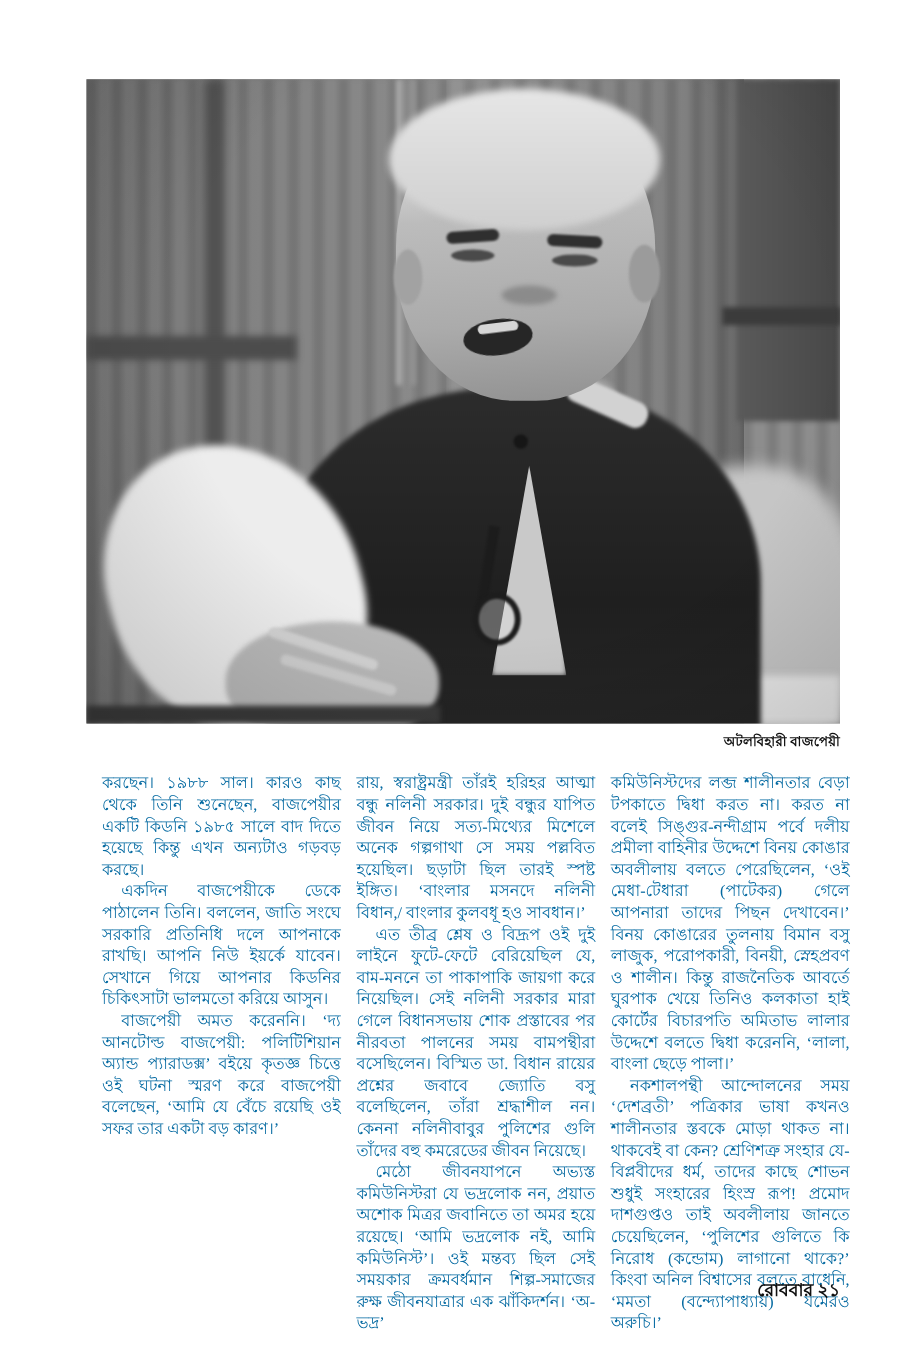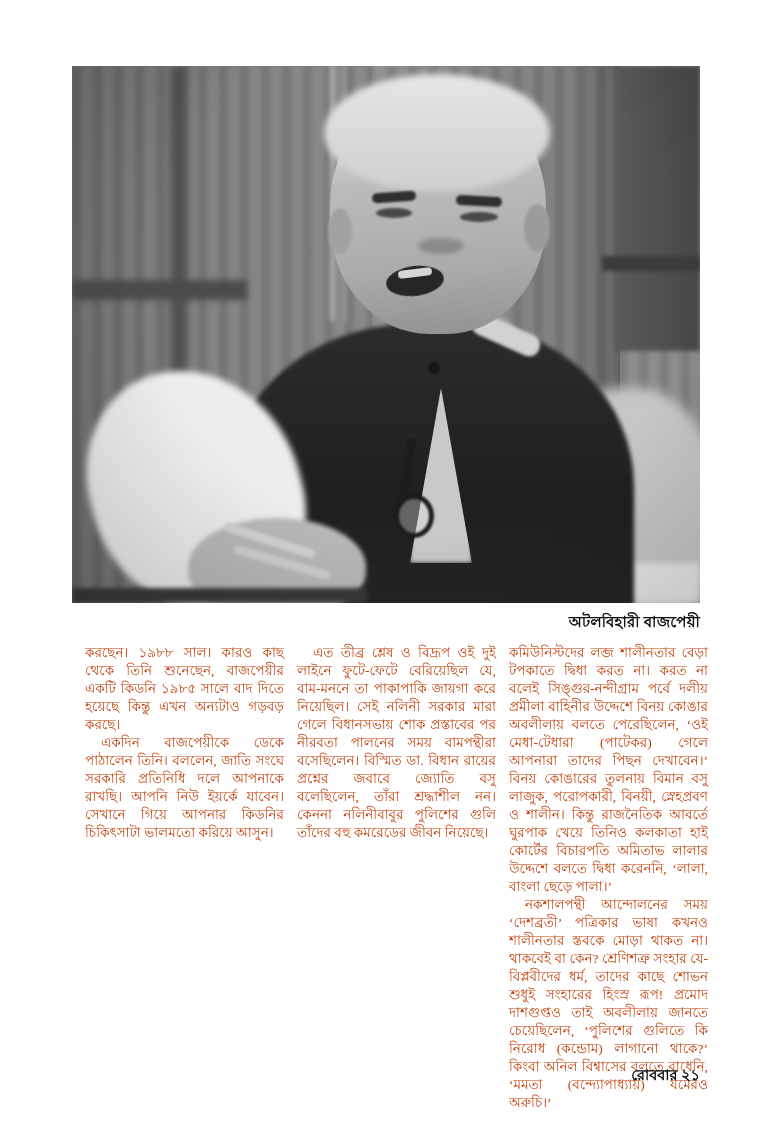--- a/index.html
+++ b/index.html
@@ -79,35 +79,35 @@
   .mouth     { left:314px; top:200px; width:58px; height:30px; background:#262626;
                border-radius:50%; transform:rotate(-7deg); filter:blur(.5px); }
   .teeth     { left:326px; top:203px; width:34px; height:8px; background:#d6d6d6;
                border-radius:4px; transform:rotate(-7deg); filter:blur(.5px); }
   .vignette  { inset:0; background:radial-gradient(ellipse at 55% 40%,rgba(255,255,255,0) 55%,rgba(0,0,0,.18));
                pointer-events:none; }
 
   
   .caption {
     position:absolute; top:610px; right:70px;
-    font-weight:bold; font-size:15px; color:#101010; letter-spacing:.2px;
+    font-weight:bold; font-size:11px; color:#101010; letter-spacing:.2px;
   }
   .page-label {
     position:absolute; top:1064px; right:70px;
     font-weight:bold; font-size:14.5px; color:#101010;
   }
 
   
   .columns {
     position:absolute; left:85px; top:644px; width:622px;
     display:flex; gap:13px;
   }
   .col {
     width:199px; flex:0 0 199px;
-    font-size:13.5px; line-height:18px; color:#c2410c;
+    font-size:13.5px; line-height:18px; color:#0369a1;
     text-align:justify; text-justify:inter-word;
   }
   .para { margin:0; }
   .para.indent { text-indent:16px; }
 </style>
 </head>
 <body>
 
 <div class="page">
 
@@ -148,23 +148,26 @@
     <div class="ph teeth"></div>
     <div class="ph vignette"></div>
   </div>
 
   <div class="caption">অটলবিহারী বাজপেয়ী</div>
 
   <div class="columns">
     <div class="col">
         <p class="para">করছেন। ১৯৮৮ সাল। কারও কাছ থেকে তিনি শুনেছেন, বাজপেয়ীর একটি কিডনি ১৯৮৫ সালে বাদ দিতে হয়েছে কিন্তু এখন অন্যটাও গড়বড় করছে।</p>
         <p class="para indent">একদিন বাজপেয়ীকে ডেকে পাঠালেন তিনি। বললেন, জাতি সংঘে সরকারি প্রতিনিধি দলে আপনাকে রাখছি। আপনি নিউ ইয়র্কে যাবেন। সেখানে গিয়ে আপনার কিডনির চিকিৎসাটা ভালমতো করিয়ে আসুন।</p>
+        <p class="para indent">বাজপেয়ী অমত করেননি। ‘দ্য আনটোল্ড বাজপেয়ী: পলিটিশিয়ান অ্যান্ড প্যারাডক্স’ বইয়ে কৃতজ্ঞ চিত্তে ওই ঘটনা স্মরণ করে বাজপেয়ী বলেছেন, ‘আমি যে বেঁচে রয়েছি ওই সফর তার একটা বড় কারণ।’</p>
       </div>
     <div class="col">
+        <p class="para">রায়, স্বরাষ্ট্রমন্ত্রী তাঁরই হরিহর আত্মা বন্ধু নলিনী সরকার। দুই বন্ধুর যাপিত জীবন নিয়ে সত্য-মিথ্যের মিশেলে অনেক গল্পগাথা সে সময় পল্লবিত হয়েছিল। ছড়াটা ছিল তারই স্পষ্ট ইঙ্গিত। ‘বাংলার মসনদে নলিনী বিধান,/ বাংলার কুলবধূ হও সাবধান।’</p>
         <p class="para indent">এত তীব্র শ্লেষ ও বিদ্রূপ ওই দুই লাইনে ফুটে-ফেটে বেরিয়েছিল যে, বাম-মননে তা পাকাপাকি জায়গা করে নিয়েছিল। সেই নলিনী সরকার মারা গেলে বিধানসভায় শোক প্রস্তাবের পর নীরবতা পালনের সময় বামপন্থীরা বসেছিলেন। বিস্মিত ডা. বিধান রায়ের প্রশ্নের জবাবে জ্যোতি বসু বলেছিলেন, তাঁরা শ্রদ্ধাশীল নন। কেননা নলিনীবাবুর পুলিশের গুলি তাঁদের বহু কমরেডের জীবন নিয়েছে।</p>
+        <p class="para indent">মেঠো জীবনযাপনে অভ্যস্ত কমিউনিস্টরা যে ভদ্রলোক নন, প্রয়াত অশোক মিত্রর জবানিতে তা অমর হয়ে রয়েছে। ‘আমি ভদ্রলোক নই, আমি কমিউনিস্ট’। ওই মন্তব্য ছিল সেই সময়কার ক্রমবর্ধমান শিল্প-সমাজের রুক্ষ জীবনযাত্রার এক ঝাঁকিদর্শন। ‘অ-ভদ্র’</p>
       </div>
     <div class="col">
         <p class="para">কমিউনিস্টদের লব্জ শালীনতার বেড়া টপকাতে দ্বিধা করত না। করত না বলেই সিঙ্গুর-নন্দীগ্রাম পর্বে দলীয় প্রমীলা বাহিনীর উদ্দেশে বিনয় কোঙার অবলীলায় বলতে পেরেছিলেন, ‘ওই মেধা-টেধারা (পাটেকর) গেলে আপনারা তাদের পিছন দেখাবেন।’ বিনয় কোঙারের তুলনায় বিমান বসু লাজুক, পরোপকারী, বিনয়ী, স্নেহপ্রবণ ও শালীন। কিন্তু রাজনৈতিক আবর্তে ঘুরপাক খেয়ে তিনিও কলকাতা হাই কোর্টের বিচারপতি অমিতাভ লালার উদ্দেশে বলতে দ্বিধা করেননি, ‘লালা, বাংলা ছেড়ে পালা।’</p>
         <p class="para indent">নকশালপন্থী আন্দোলনের সময় ‘দেশব্রতী’ পত্রিকার ভাষা কখনও শালীনতার স্তবকে মোড়া থাকত না। থাকবেই বা কেন? শ্রেণিশত্রু সংহার যে-বিপ্লবীদের ধর্ম, তাদের কাছে শোভন শুধুই সংহারের হিংস্র রূপ! প্রমোদ দাশগুপ্তও তাই অবলীলায় জানতে চেয়েছিলেন, ‘পুলিশের গুলিতে কি নিরোধ (কন্ডোম) লাগানো থাকে?’ কিংবা অনিল বিশ্বাসের বলতে বাধেনি, ‘মমতা (বন্দ্যোপাধ্যায়) যমেরও অরুচি।’</p>
       </div>
   </div>
 
   <div class="page-label">রোববার ২১</div>
 
 </div>

